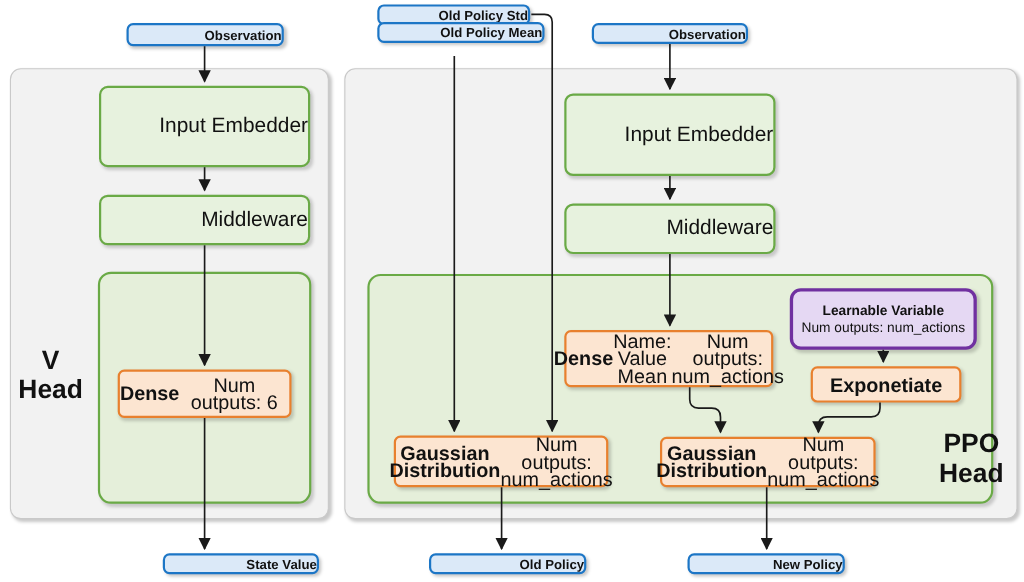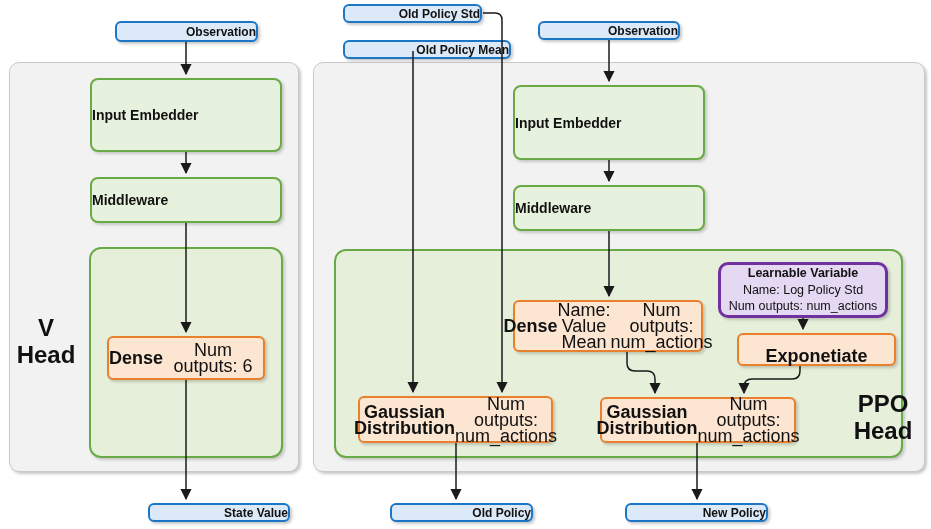--- a/index.html
+++ b/index.html
@@ -41,23 +41,23 @@
     white-space: nowrap;
   }
   .green-box {
     position: absolute;
     background: var(--green_fill);
     border: 2px solid var(--green_border);
     border-radius: 8px;
     box-shadow: 2px 2px 3px rgba(0,0,0,0.18);
     display: flex;
     align-items: center;
-    justify-content: flex-start;
-    font-size: 14px;
-    font-weight: bold;
+    justify-content: flex-end;
+    font-size: 19px;
+    font-weight: normal;
     white-space: nowrap;
   }
   .orange-box {
     position: absolute;
     background: var(--orange_fill);
     border: 2.5px solid var(--orange_border);
     border-radius: 6px;
     box-shadow: 2px 2px 3px rgba(0,0,0,0.18);
     display: flex;
     flex-direction: row;
@@ -140,21 +140,21 @@
 
   <div class="head-label" style="left:831px; top:386px; width:104px; height:62px;">
     <span>PPO</span>
     <span>Head</span>
   </div>
 
   <div class="terminal" style="left:343px; top:4px; width:139px; height:19px;">
     <span>Old Policy Std</span>
   </div>
 
-  <div class="terminal" style="left:343px; top:40px; width:168px; height:19px;">
+  <div class="terminal" style="left:343px; top:20px; width:152px; height:19px;">
     <span>Old Policy Mean</span>
   </div>
 
   <div class="terminal" style="left:538px; top:21px; width:142px; height:19px;">
     <span>Observation</span>
   </div>
 
   <div class="green-box" style="left:513px; top:85px; width:192px; height:75px;">
     <span>Input Embedder</span>
   </div>
@@ -164,25 +164,24 @@
   </div>
 
   <div class="orange-box" style="left:513px; top:300px; width:190px; height:52px;">
     <span class="box-title">Dense</span>
     <span>Name: Value Mean</span>
     <span>Num outputs: num_actions</span>
   </div>
 
   <div class="purple-box" style="left:718px; top:262px; width:170px; height:56px;">
     <span class="box-title">Learnable Variable</span>
-    <span>Name: Log Policy Std</span>
-    <span>Num outputs: num_actions</span>
-  </div>
-
-  <div class="orange-box" style="left:737px; top:333px; width:159px; height:33px;align-items:flex-end;">
+    <span>Num outputs: num_actions</span>
+  </div>
+
+  <div class="orange-box" style="left:737px; top:333px; width:137px; height:33px;">
     <span class="box-title">Exponetiate</span>
   </div>
 
   <div class="orange-box" style="left:358px; top:396px; width:195px; height:47px;">
     <span class="box-title">Gaussian Distribution</span>
     <span>Num outputs: num_actions</span>
   </div>
 
   <div class="orange-box" style="left:600px; top:397px; width:196px; height:46px;">
     <span class="box-title">Gaussian Distribution</span>

